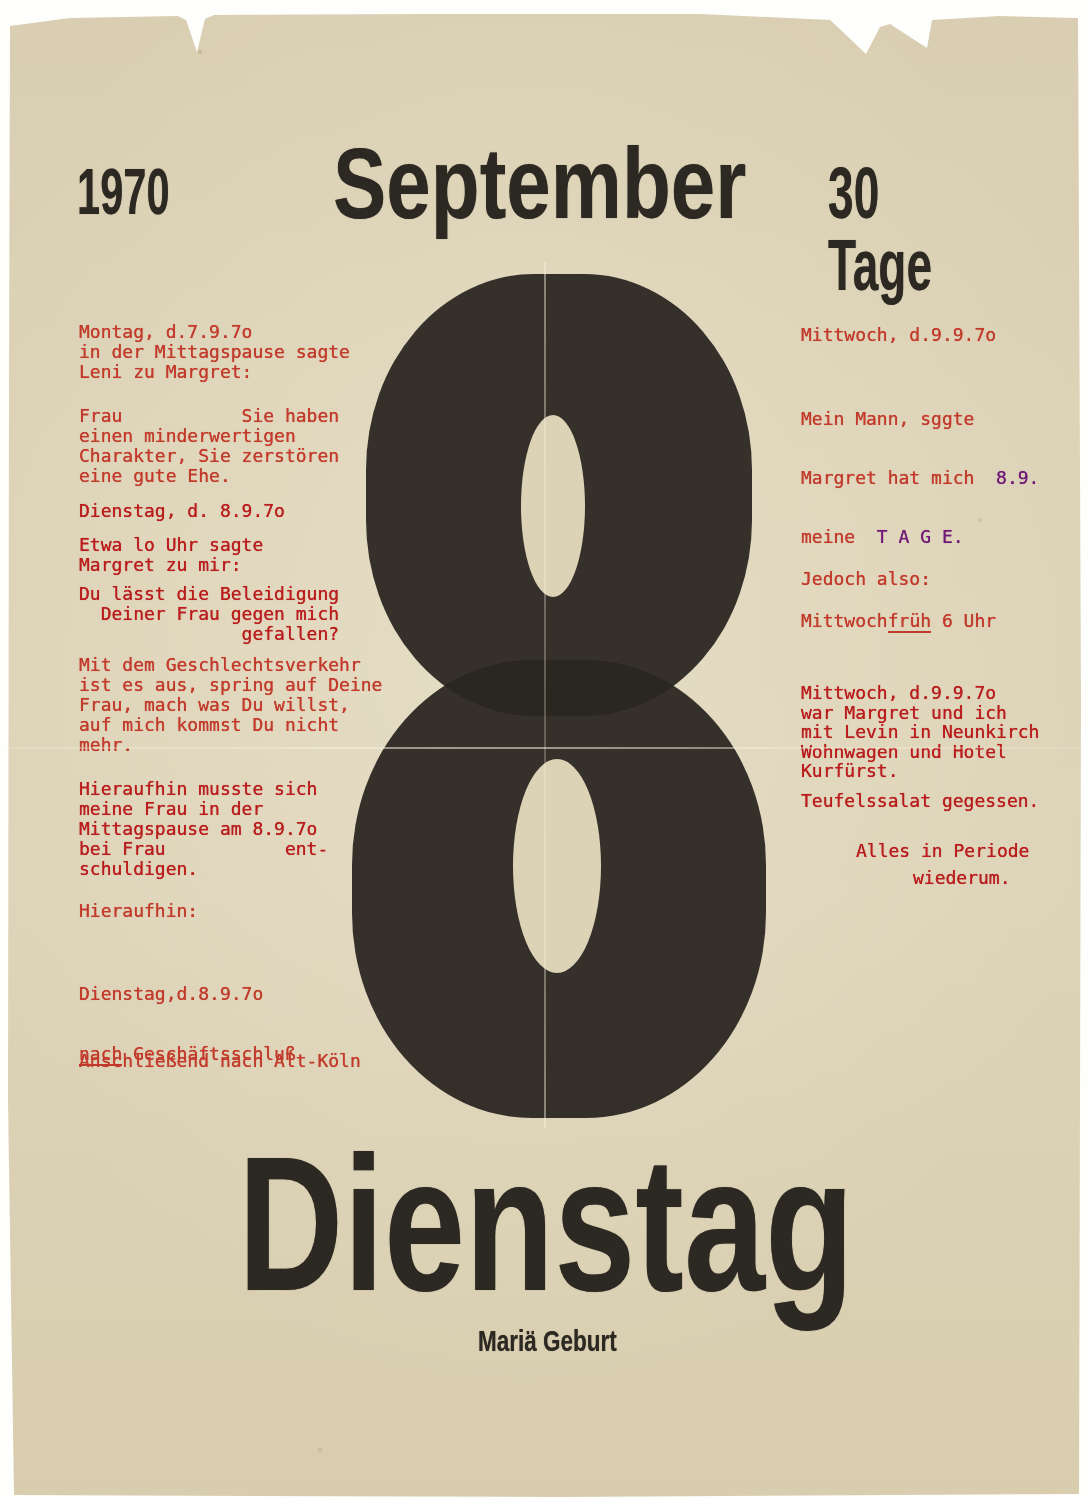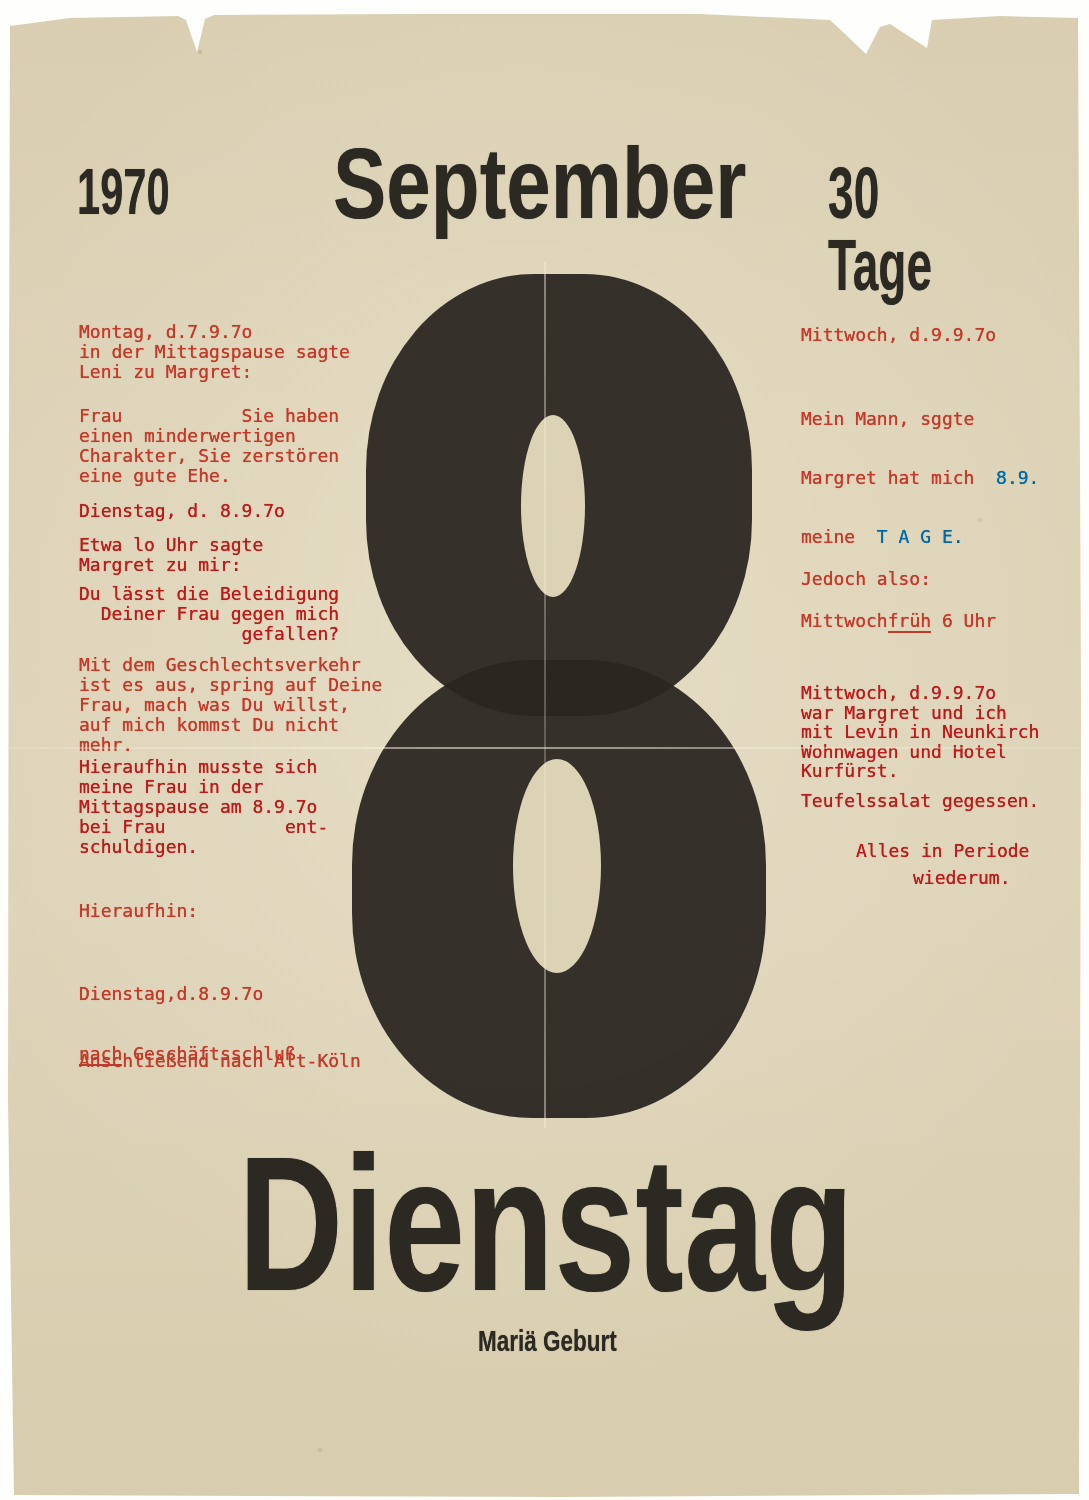--- a/index.html
+++ b/index.html
@@ -24,21 +24,21 @@
   .t{
     position:absolute;white-space:pre-wrap;
     font-family:"DejaVu Sans Mono", monospace;
     font-size:18px;line-height:20px;letter-spacing:0;
     text-shadow:0 0 .7px currentColor;
     z-index:3;
   }
   .red{color:#c23a2b;}
   .blk{color:#b91c1c;}
   .tline span{white-space:pre;}
-  .k{color:#0369a1;}
+  .k{color:#701a75;}
   .u{border-bottom:2px solid currentColor;padding-bottom:0px;margin-top:19px;}
   .hdr{
     position:absolute;font-family:"Liberation Sans", sans-serif;
     font-weight:bold;color:#2c2822;line-height:1;
     transform-origin:left top;z-index:2;
     text-shadow:0 0 1px rgba(44,40,34,.6);
   }
   .num8{position:absolute;left:0;top:0;z-index:5;pointer-events:none;}
   .crease-h{
     position:absolute;left:6px;top:747px;width:1076px;height:2px;z-index:6;
@@ -79,21 +79,21 @@
   <div class="t blk" style="left:79px;top:535px;">Etwa lo Uhr sagte
 Margret zu mir:</div>
   <div class="t blk" style="left:79px;top:584px;text-align:right;">Du lässt die Beleidigung
 Deiner Frau gegen mich
 gefallen?</div>
   <div class="t red" style="left:79px;top:655px;">Mit dem Geschlechtsverkehr
 ist es aus, spring auf Deine
 Frau, mach was Du willst,
 auf mich kommst Du nicht
 mehr.</div>
-  <div class="t blk" style="left:79px;top:757px;">Hieraufhin musste sich
+  <div class="t blk" style="left:79px;top:779px;">Hieraufhin musste sich
 meine Frau in der
 Mittagspause am 8.9.7o
 bei Frau           ent-
 schuldigen.</div>
   <div class="t red" style="left:79px;top:901px;">Hieraufhin:</div>
   <div class="t red" style="left:79px;top:944px;">
     <div class="tline"><span>Dienstag,d.8.9.7o</span></div>
     <div class="tline"><span class="u">nach</span><span> Geschäftsschluß</span></div>
   </div>
   <div class="t red" style="left:79px;top:1051px;">Anschließend nach Alt-Köln</div>

